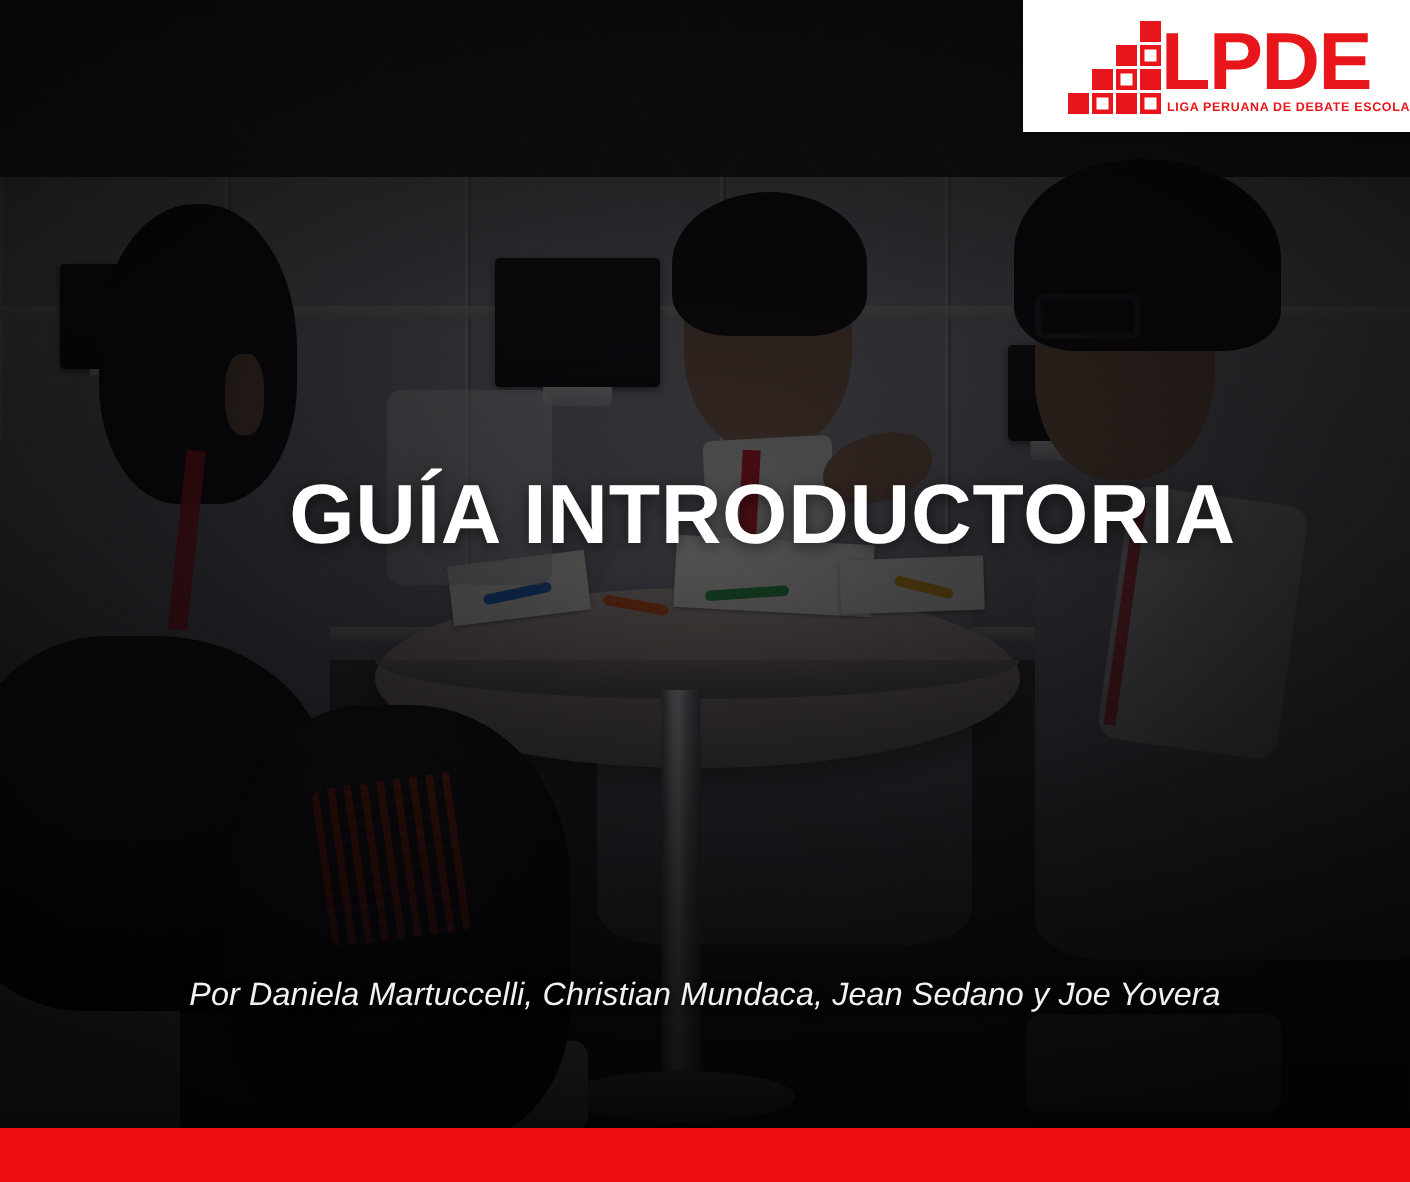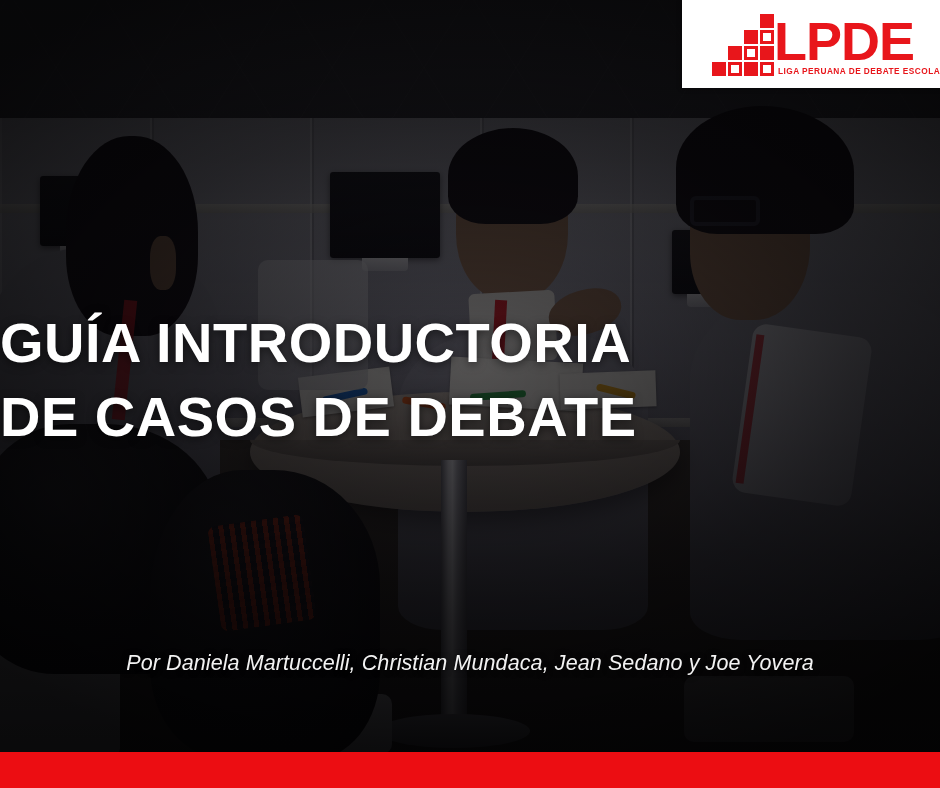--- a/index.html
+++ b/index.html
@@ -205,21 +205,21 @@
     letter-spacing: .45px;
     color: #e8161b;
     white-space: nowrap;
   }
 
   
   .title {
     position: absolute;
     left: 0; top: 306px;
     width: 824px;
-    text-align: left;
+    text-align: right;
     z-index: 5;
     color: #ffffff;
     font-family: "Liberation Sans", sans-serif;
     font-weight: bold;
     font-size: 56px;
     line-height: 74px;
     letter-spacing: .5px;
     text-shadow: 0 2px 10px rgba(0,0,0,.55);
   }
   .title-line { display: block; white-space: nowrap; }
@@ -341,20 +341,19 @@
 
         <span class="sq fill" style="left:48px;top:-8px;"></span>
       </div>
       <div class="logo-word">LPDE</div>
       <div class="logo-tag">LIGA PERUANA DE DEBATE ESCOLAR</div>
     </div>
   </div>
 
   <div class="title">
     <span class="title-line">GUÍA INTRODUCTORIA</span>
-    <span class="title-line">DE CASOS DE DEBATE</span>
   </div>
 
   <div class="byline">Por Daniela Martuccelli, Christian Mundaca, Jean Sedano y Joe Yovera</div>
 
   <div class="red-bar"></div>
 
 </div>
 
 </body></html>

